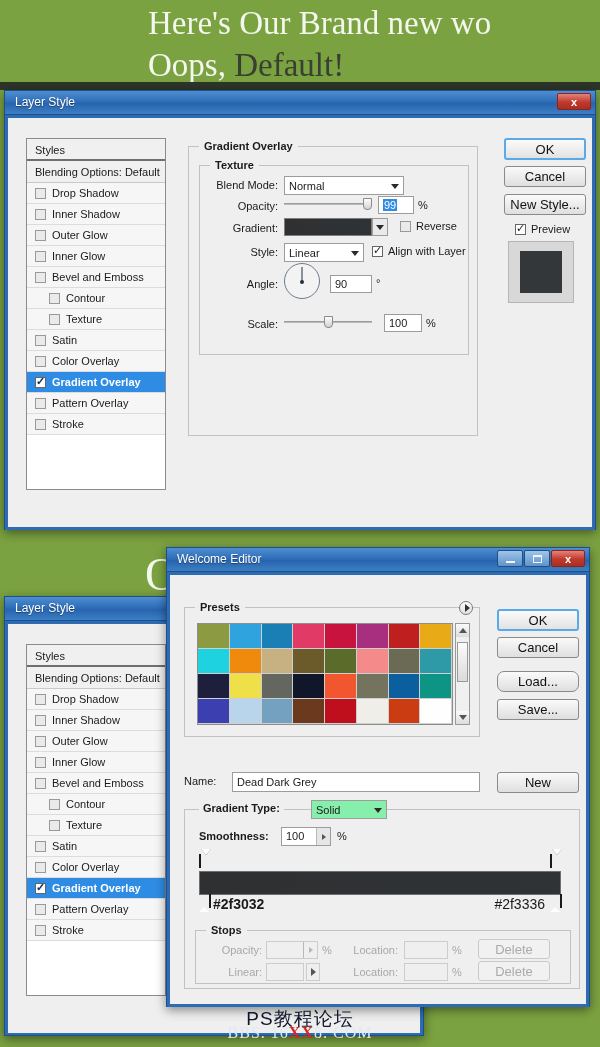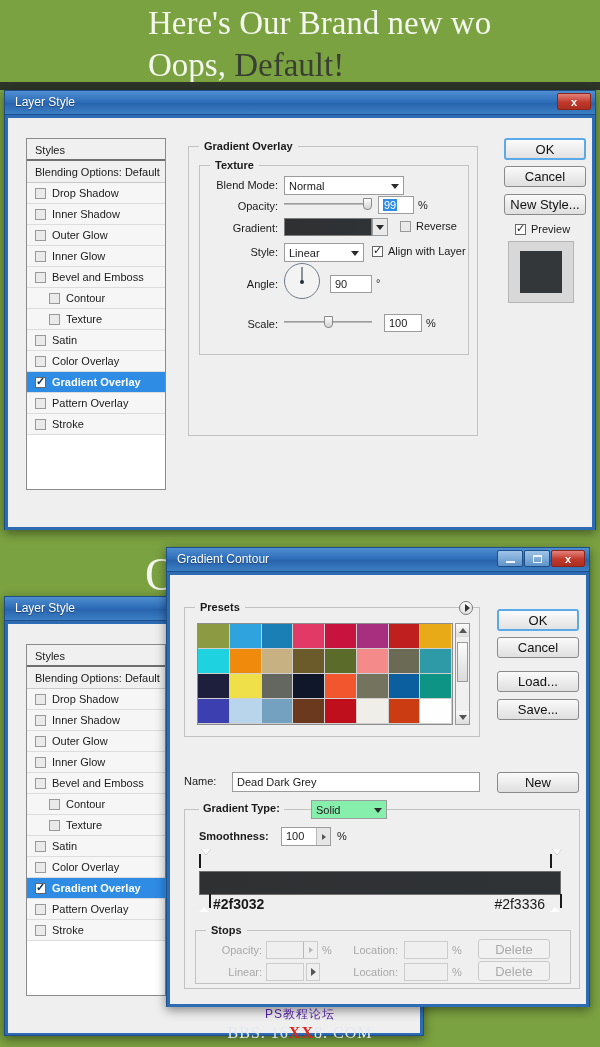--- a/index.html
+++ b/index.html
@@ -222,21 +222,21 @@
   .stop-bot .pt2 {
     width:0;height:0;margin:0 auto;
     border-left:5px solid transparent;border-right:5px solid transparent;border-bottom:5px solid #fdfdfd;
   }
   .stop-bot .sq2 { width:11px; height:8px; background:#2b2b2b; border:1px solid #1a1a1a; }
   .hexlabel { position:absolute; font-family:"Liberation Sans", sans-serif; font-size:14px; color:#1a1a1a; }
 
   
   .wm1 {
     position:absolute; left:0; top:1006px; width:600px; text-align:center;
-    font-size:12px; color:#4c1d95; letter-spacing:1px;
+    font-size:19px; color:#0f172a; letter-spacing:1px;
   }
   .wm2 {
     position:absolute; left:0; top:1024px; width:600px; text-align:center;
     font-family:"Liberation Serif", serif; font-size:16px; color:#e2e8f2; letter-spacing:1px;
   }
   .wm2 .red { color:#d9251d; font-weight:bold; }
 </style>
 </head>
 <body>
 
@@ -452,21 +452,21 @@
             <span class="cb"></span>
             <span>Stroke</span>
           </div>
         </div>
     </div>
   </div>
 </div>
 
 <div class="win" style="left:166px; top:547px; width:424px; height:460px;">
   <div class="titlebar">
-    <span class="tb-title">Gradient Contour</span>
+    <span class="tb-title">Welcome Editor</span>
     <div class="tb-btns">
       <div class="tb-btn">
           <span class="glyph-min"></span>
         </div>
       <div class="tb-btn">
           <span class="glyph-max"></span>
         </div>
       <div class="tb-btn close">x</div>
     </div>
   </div>
@@ -589,21 +589,21 @@
         <div class="txtbox" style="left:208px; top:32px; width:44px; height:18px; border-color:#cccccc; background:#efefef;">
           <span></span>
         </div>
         <span class="row-label" style="left:256px; top:35px; width:14px; text-align:left; color:#a8a8a8;">%</span>
         <div class="btn disabled" style="left:282px; top:30px; width:72px; height:20px;">Delete</div>
       </div>
     </div>
 
     <div class="btn primary" style="left:327px; top:34px; width:82px; height:22px;">OK</div>
     <div class="btn" style="left:327px; top:62px; width:82px; height:21px;">Cancel</div>
-    <div class="btn" style="left:327px; top:96px; width:82px; height:21px;">Load...</div>
+    <div class="btn" style="left:327px; top:96px; width:82px; height:21px;border-radius:7px;">Load...</div>
     <div class="btn" style="left:327px; top:124px; width:82px; height:21px;">Save...</div>
   </div>
 </div>
 
 <div class="wm1">PS教程论坛</div>
 <div class="wm2">
   <span>BBS. 16</span><span class="red">XX</span><span>8. COM</span>
 </div>
 
 </body></html>

